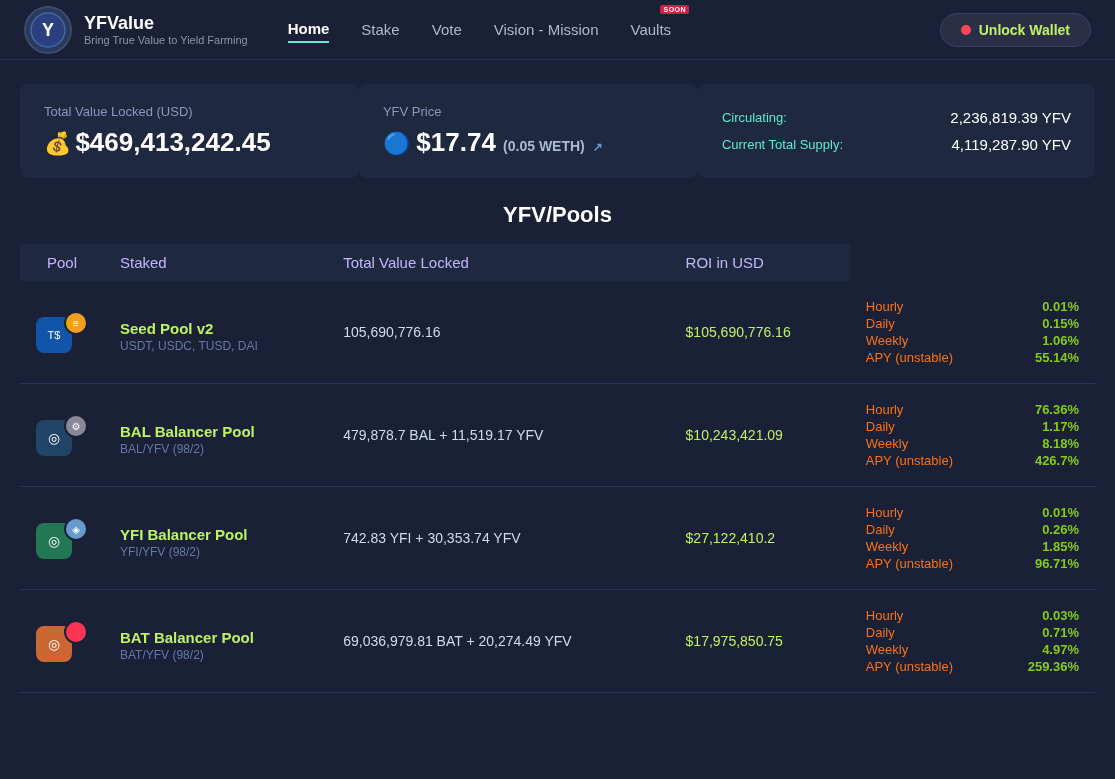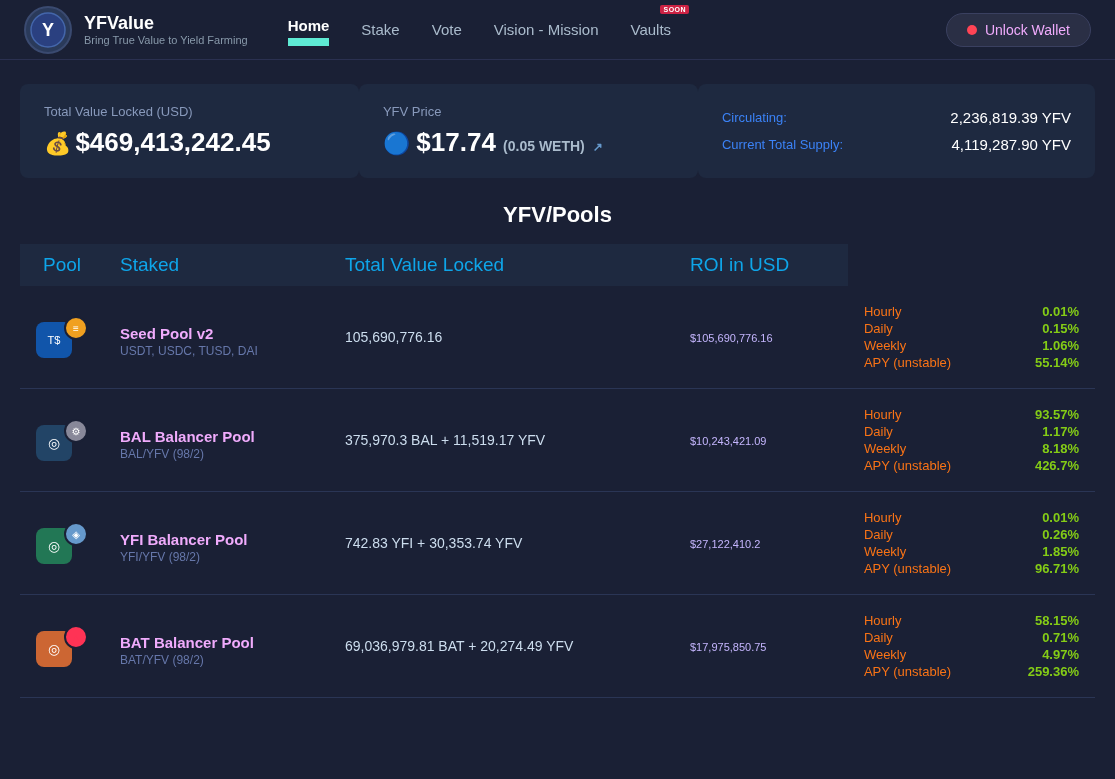--- a/index.html
+++ b/index.html
@@ -58,21 +58,21 @@
       color: #aabbcc;
       font-size: 15px;
       cursor: pointer;
       text-decoration: none;
       padding: 4px 0;
       position: relative;
     }
     .nav-item.active {
       color: #ffffff;
       font-weight: 600;
-      border-bottom: 8px solid #5eead4;
+      border-bottom: 2px solid #5eead4;
     }
     .nav-vaults {
       position: relative;
     }
     .soon-badge {
       position: absolute;
       top: -12px;
       right: -18px;
       background: #cc2244;
       color: white;
@@ -80,27 +80,27 @@
       font-weight: 700;
       padding: 1px 3px;
       border-radius: 2px;
       letter-spacing: 0.5px;
     }
     .unlock-btn {
       margin-left: auto;
       background: #2a2f45;
       border: 1px solid #3a4060;
       border-radius: 24px;
-      color: #f0abfc;
+      color: #bef264;
       padding: 8px 20px;
       display: flex;
       align-items: center;
       gap: 8px;
       font-size: 14px;
-      font-weight: 400;
+      font-weight: 700;
       cursor: pointer;
     }
     .unlock-dot {
       width: 10px;
       height: 10px;
       border-radius: 50%;
       background: #ff4455;
     }
 
     
@@ -148,21 +148,21 @@
       justify-content: center;
       gap: 10px;
     }
     .supply-row {
       display: flex;
       justify-content: space-between;
       align-items: center;
     }
     .supply-key {
       font-size: 13px;
-      color: #3b82f6;
+      color: #5eead4;
     }
     .supply-val {
       font-size: 15px;
       font-weight: 400;
       color: #ffffff;
     }
 
     
     .pools-section {
       padding: 8px 20px;
@@ -177,22 +177,22 @@
     .pools-table {
       width: 100%;
       border-collapse: collapse;
     }
     .pools-table thead tr {
       background: #1e2940;
     }
     .pools-table thead th {
       padding: 10px 16px;
       text-align: left;
-      font-size: 19px;
-      color: #0ea5e9;
+      font-size: 15px;
+      color: #c4b5fd;
       font-weight: 500;
     }
     .pools-table thead th:first-child {
       text-align: center;
     }
     .pools-table tbody tr {
       border-bottom: 1px solid #2a3555;
     }
     .pools-table tbody td {
       padding: 18px 16px;
@@ -229,35 +229,35 @@
       justify-content: center;
       font-size: 13px;
       position: absolute;
       top: 0;
       right: 0;
       border: 2px solid #1a2035;
     }
     .pool-name {
       font-size: 15px;
       font-weight: 700;
-      color: #f0abfc;
+      color: #bef264;
       margin-top: 8px;
     }
     .pool-sub {
       font-size: 12px;
       color: #6677aa;
       margin-top: 2px;
     }
     .staked-val {
       font-size: 14px;
       color: #ccddee;
     }
     .tvl-val {
-      font-size: 11px;
-      color: #c4b5fd;
+      font-size: 14px;
+      color: #bef264;
     }
     .roi-grid {
       display: grid;
       grid-template-columns: 1fr auto;
       gap: 2px 16px;
       font-size: 13px;
     }
     .roi-label {
       color: #f97316;
     }
@@ -398,29 +398,29 @@
         <div class="pool-icon-secondary bal-secondary">
                 <span style="font-size:10px;color:white;">⚙</span>
               </div>
       </div>
     </td>
     <td>
       <div class="pool-name">BAL Balancer Pool</div>
       <div class="pool-sub">BAL/YFV (98/2)</div>
     </td>
     <td>
-      <span class="staked-val">375,970.3 BAL + 11,519.17 YFV</span>
+      <span class="staked-val">479,878.7 BAL + 11,519.17 YFV</span>
     </td>
     <td>
       <span class="tvl-val">$10,243,421.09</span>
     </td>
     <td>
       <div class="roi-grid">
               <span class="roi-label">Hourly</span>
-     <span class="roi-value">93.57%</span>
+     <span class="roi-value">76.36%</span>
               <span class="roi-label">Daily</span>
      <span class="roi-value">1.17%</span>
               <span class="roi-label">Weekly</span>
      <span class="roi-value">8.18%</span>
               <span class="roi-label">APY (unstable)</span>
      <span class="roi-value">426.7%</span>
             </div>
     </td>
   </tr>
         <tr>
@@ -474,21 +474,21 @@
     </td>
     <td>
       <span class="staked-val">69,036,979.81 BAT + 20,274.49 YFV</span>
     </td>
     <td>
       <span class="tvl-val">$17,975,850.75</span>
     </td>
     <td>
       <div class="roi-grid">
               <span class="roi-label">Hourly</span>
-     <span class="roi-value">58.15%</span>
+     <span class="roi-value">0.03%</span>
               <span class="roi-label">Daily</span>
      <span class="roi-value">0.71%</span>
               <span class="roi-label">Weekly</span>
      <span class="roi-value">4.97%</span>
               <span class="roi-label">APY (unstable)</span>
      <span class="roi-value">259.36%</span>
             </div>
     </td>
   </tr>
       </tbody>

